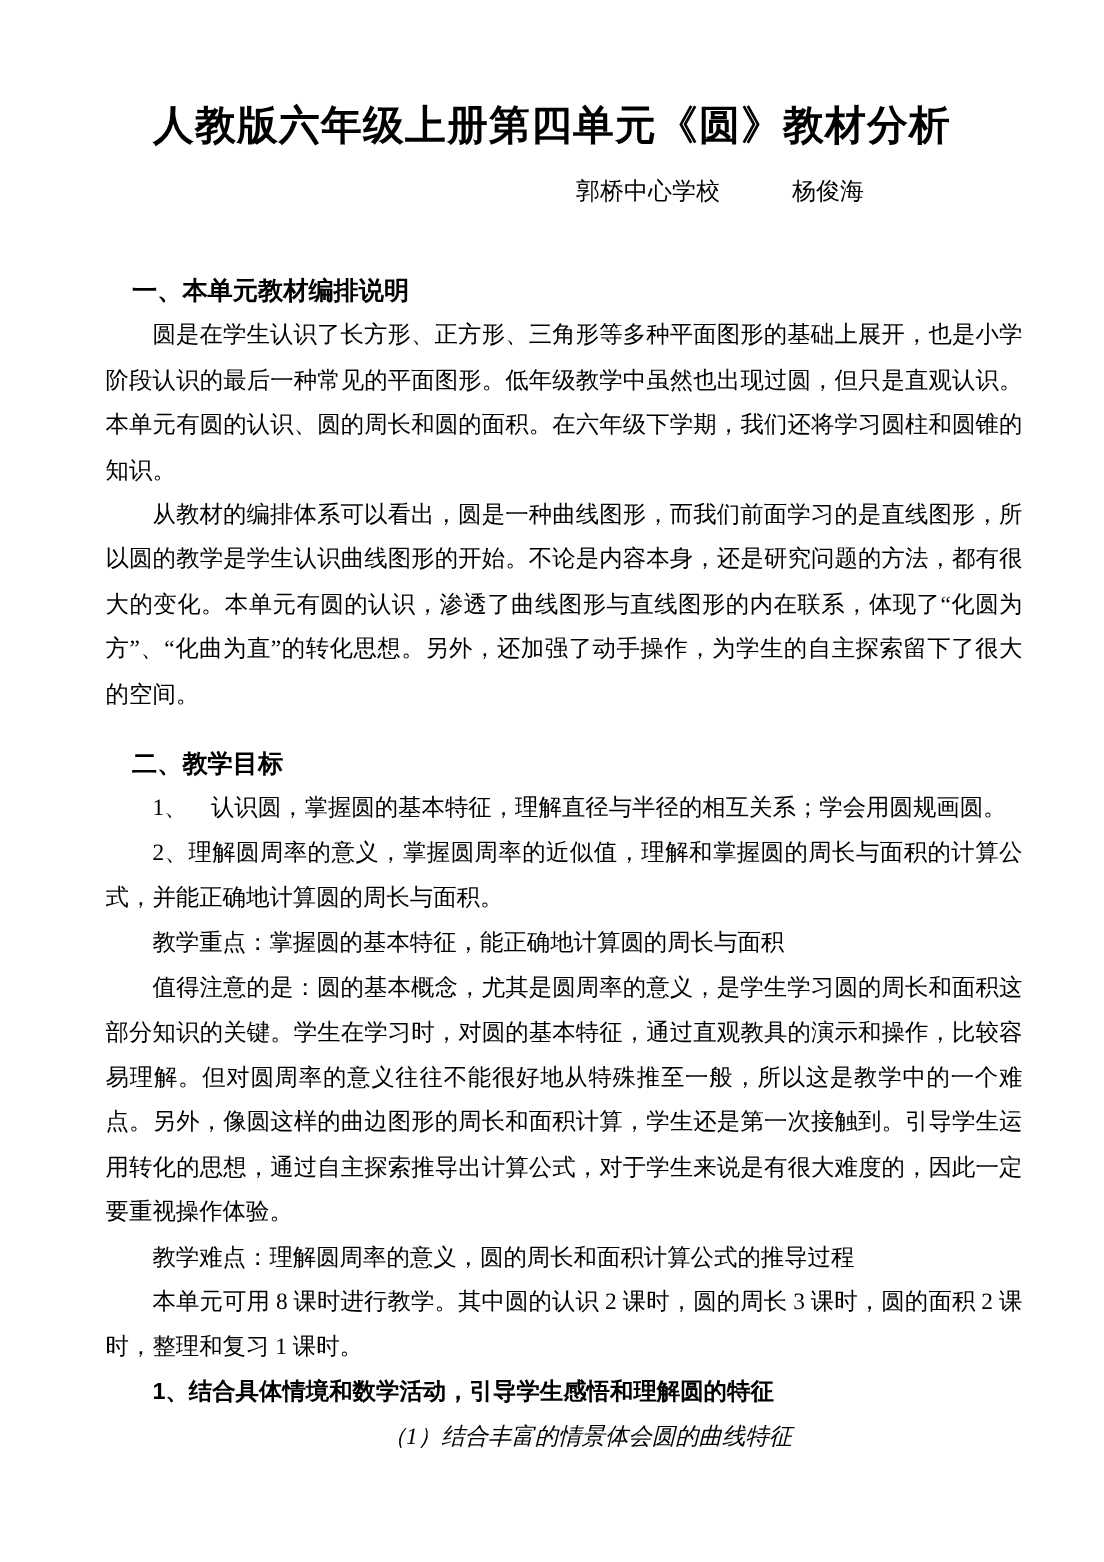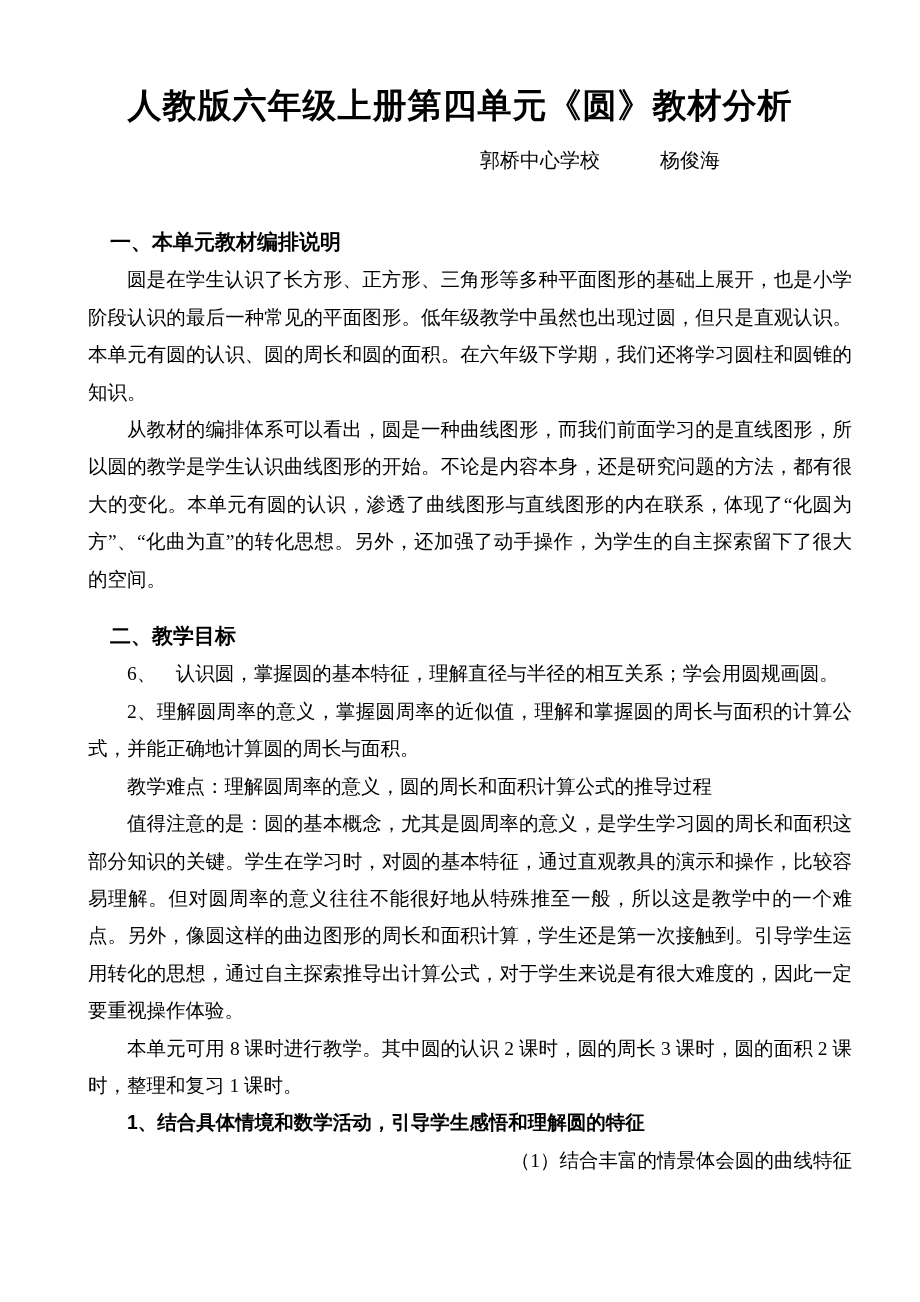--- a/index.html
+++ b/index.html
@@ -46,42 +46,43 @@
     margin: 0;
     text-indent: 2em;
   }
   .gap-before { margin-top: 20px !important; }
   .sub-heading {
     font-weight: bold;
     font-family: "Liberation Sans", "DejaVu Sans", sans-serif;
     text-align: left;
   }
   .numbered-item { text-indent: 2em; }
-  .paren-item { text-indent: 1.2em; text-align: right; }
+  .paren-item { text-indent: 1.2em; text-align: center; font-style: italic; }
 </style>
 </head>
 <body>
 
 <div class="page">
 
   <h1 class="doc-title">人教版六年级上册第四单元《圆》教材分析</h1>
 
   <div class="byline">郭桥中心学校　　　杨俊海</div>
 
   <div class="content">
 
     <h2>一、本单元教材编排说明</h2>
     <p>圆是在学生认识了长方形、正方形、三角形等多种平面图形的基础上展开，也是小学阶段认识的最后一种常见的平面图形。低年级教学中虽然也出现过圆，但只是直观认识。本单元有圆的认识、圆的周长和圆的面积。在六年级下学期，我们还将学习圆柱和圆锥的知识。</p>
     <p>从教材的编排体系可以看出，圆是一种曲线图形，而我们前面学习的是直线图形，所以圆的教学是学生认识曲线图形的开始。不论是内容本身，还是研究问题的方法，都有很大的变化。本单元有圆的认识，渗透了曲线图形与直线图形的内在联系，体现了“化圆为方”、“化曲为直”的转化思想。另外，还加强了动手操作，为学生的自主探索留下了很大的空间。</p>
 
     <h2 class="gap-before">二、教学目标</h2>
-    <p class="numbered-item">6、　认识圆，掌握圆的基本特征，理解直径与半径的相互关系；学会用圆规画圆。</p>
+    <p class="numbered-item">1、　认识圆，掌握圆的基本特征，理解直径与半径的相互关系；学会用圆规画圆。</p>
     <p class="numbered-item">2、理解圆周率的意义，掌握圆周率的近似值，理解和掌握圆的周长与面积的计算公式，并能正确地计算圆的周长与面积。</p>
 
+    <p>教学重点：掌握圆的基本特征，能正确地计算圆的周长与面积</p>
+    <p>值得注意的是：圆的基本概念，尤其是圆周率的意义，是学生学习圆的周长和面积这部分知识的关键。学生在学习时，对圆的基本特征，通过直观教具的演示和操作，比较容易理解。但对圆周率的意义往往不能很好地从特殊推至一般，所以这是教学中的一个难点。另外，像圆这样的曲边图形的周长和面积计算，学生还是第一次接触到。引导学生运用转化的思想，通过自主探索推导出计算公式，对于学生来说是有很大难度的，因此一定要重视操作体验。</p>
     <p>教学难点：理解圆周率的意义，圆的周长和面积计算公式的推导过程</p>
-    <p>值得注意的是：圆的基本概念，尤其是圆周率的意义，是学生学习圆的周长和面积这部分知识的关键。学生在学习时，对圆的基本特征，通过直观教具的演示和操作，比较容易理解。但对圆周率的意义往往不能很好地从特殊推至一般，所以这是教学中的一个难点。另外，像圆这样的曲边图形的周长和面积计算，学生还是第一次接触到。引导学生运用转化的思想，通过自主探索推导出计算公式，对于学生来说是有很大难度的，因此一定要重视操作体验。</p>
     <p>本单元可用 8 课时进行教学。其中圆的认识 2 课时，圆的周长 3 课时，圆的面积 2 课时，整理和复习 1 课时。</p>
 
     <p class="numbered-item sub-heading">1、结合具体情境和数学活动，引导学生感悟和理解圆的特征</p>
     <p class="paren-item">（1）结合丰富的情景体会圆的曲线特征</p>
 
   </div>
 </div>
 
 </body></html>

